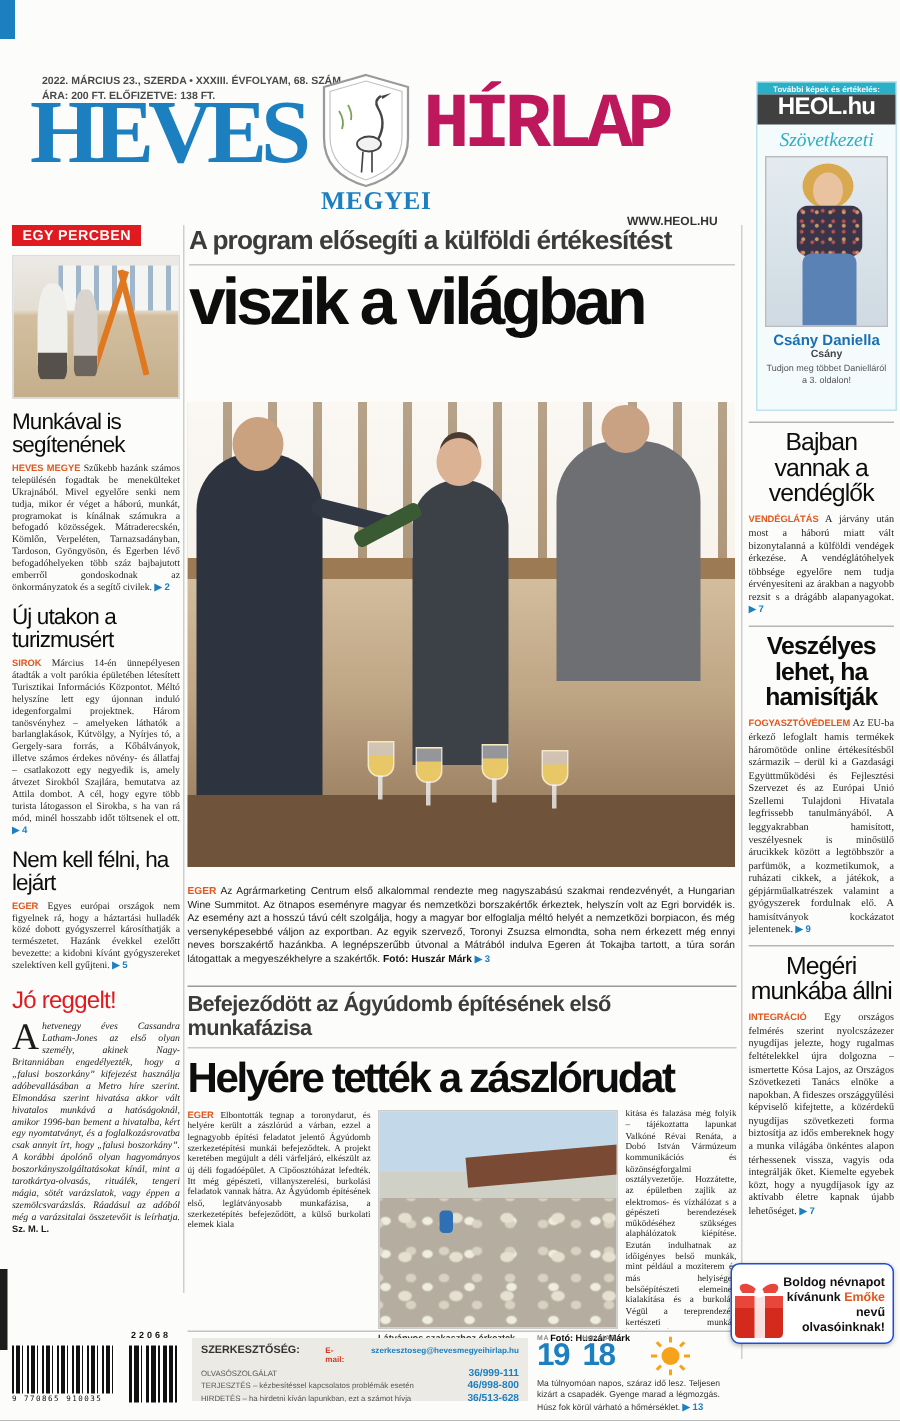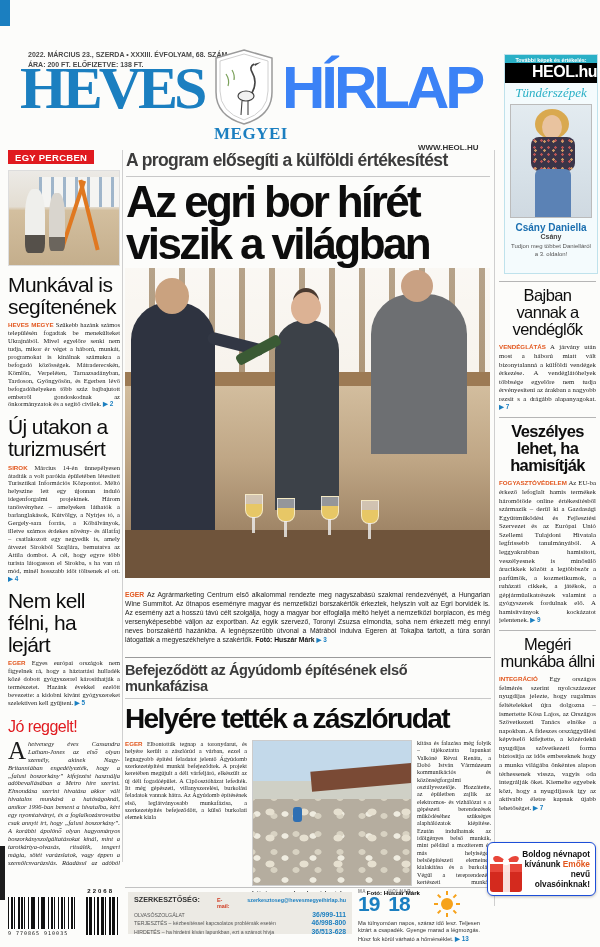--- a/index.html
+++ b/index.html
@@ -8,30 +8,30 @@
   
   .corner-mark{position:absolute;left:0;top:0;width:10px;height:26px;background:#1b7fc0;}
   .fold-mark{position:absolute;left:0;top:846px;width:5px;height:54px;background:#1c1c1c;}
   .vdiv1{position:absolute;left:122px;top:150px;height:712px;border-left:1px solid #cfcfcf;}
   .vdiv2{position:absolute;left:494px;top:150px;height:756px;border-left:1px solid #cfcfcf;}
   .frule{position:absolute;left:125px;top:887px;width:471px;border-top:1px solid #c2c2c2;}
   
   .dateline{position:absolute;left:28px;top:50px;font-size:7px;font-weight:bold;color:#4a4a4a;line-height:1.4;}
   .logo-heves{position:absolute;left:20px;top:58px;font-family:"Liberation Serif",serif;font-weight:bold;
               font-size:60px;letter-spacing:-4px;color:#1b7fc0;line-height:1;}
-  .logo-hirlap{position:absolute;left:282px;top:58px;font-family:Liberation Sans, sans-serif;font-weight:bold;
-              font-size:60px;letter-spacing:-4px;color:#3b82f6;line-height:1;}
+  .logo-hirlap{position:absolute;left:282px;top:58px;font-family:Liberation Mono, monospace;font-weight:bold;
+              font-size:52px;letter-spacing:-4px;color:#be185d;line-height:1;}
   .logo-megyei{position:absolute;left:214px;top:124px;font-family:"Liberation Serif",serif;font-weight:bold;
               font-size:17px;letter-spacing:0.5px;color:#1b7fc0;}
   .crest{position:absolute;left:212px;top:48px;width:64px;height:78px;}
   .website{position:absolute;left:418px;top:143px;font-size:8px;font-weight:bold;color:#333;}
   
   .promo{position:absolute;left:504px;top:54px;width:92px;height:218px;border:1px solid #bfe2ec;background:#f4fbfd;}
   .promo-top{background:#2ab0c6;color:#fff;font-size:5.4px;font-weight:bold;text-align:center;padding:2px 1px 0;}
-  .promo-brand{background:#000000;color:#fff;font-size:16px;font-weight:bold;text-align:right;padding:0 0 2px;letter-spacing:-0.5px;}
+  .promo-brand{background:#404040;color:#fff;font-size:16px;font-weight:bold;text-align:center;padding:0 0 2px;letter-spacing:-0.5px;}
   .promo-script{color:#2ab0c6;font-family:"Liberation Serif",serif;font-style:italic;font-size:13px;text-align:center;padding:2px 0 3px;}
   .promo-photo{margin:0 5px;height:112px;border:1px solid #bbb;position:relative;overflow:hidden;
                background:linear-gradient(180deg,#e3ebf0 0%,#d7e1e8 60%,#cfd9e1 100%);}
   .pp-hair{position:absolute;left:24px;top:4px;width:34px;height:30px;border-radius:50%;background:#d9a94f;}
   .pp-face{position:absolute;left:31px;top:10px;width:20px;height:24px;border-radius:50%;background:#e9c39f;}
   .pp-top{position:absolute;left:20px;top:32px;width:44px;height:34px;border-radius:8px;background:#3a3448;
           background-image:radial-gradient(#c96 1px,transparent 1.5px),radial-gradient(#b55 1px,transparent 1.5px);
           background-size:9px 9px,7px 7px;}
   .pp-jeans{position:absolute;left:24px;top:64px;width:36px;height:48px;border-radius:6px 6px 0 0;background:#5b82b5;}
   .promo-name{color:#1b6fb0;font-weight:bold;font-size:10px;text-align:center;margin-top:4px;}
@@ -41,21 +41,21 @@
   .leftcol{position:absolute;left:8px;top:147px;width:112px;height:720px;overflow:hidden;}
   .badge{display:inline-block;background:#e01a1f;color:#fff;font-weight:bold;font-size:9.5px;padding:2px 7px 1px;letter-spacing:0.3px;}
   .lphoto{height:94px;margin:5px 0 4px;position:relative;overflow:hidden;border:1px solid #ddd;
           background:linear-gradient(180deg,#eceae6 0%,#e3ddd2 38%,#d3bf9f 42%,#c4ae8c 100%);}
   .lp-bld{position:absolute;left:30px;top:6px;width:82px;height:30px;background:#f4f4f2;
           background-image:repeating-linear-gradient(90deg,rgba(90,130,170,.55) 0 3px,transparent 3px 12px);}
   .lp-frame1{position:absolute;left:62px;top:8px;width:4px;height:72px;background:#e07820;transform:rotate(18deg);}
   .lp-frame2{position:absolute;left:78px;top:8px;width:4px;height:72px;background:#e07820;transform:rotate(-14deg);}
   .lp-fig1{position:absolute;left:16px;top:18px;width:20px;height:46px;border-radius:40% 40% 15% 15%;background:#efefec;border-bottom:18px solid #55504a;}
   .lp-fig2{position:absolute;left:40px;top:22px;width:16px;height:44px;border-radius:40% 40% 15% 15%;background:#d9d5ce;border-bottom:14px solid #6b655d;}
-  .lhead{font-size:21px;font-weight:400;line-height:1.03;letter-spacing:-0.6px;color:#0d0d0d;margin:8px 0 4px;}
+  .lhead{font-size:15px;font-weight:400;line-height:1.03;letter-spacing:-0.6px;color:#0d0d0d;margin:8px 0 4px;}
   .lbody{font-family:"Liberation Serif",serif;font-size:6.5px;line-height:1.22;text-align:justify;color:#1c1c1c;margin:0;}
   .lead-label{color:#e2571e;font-weight:bold;font-family:"Liberation Sans",sans-serif;font-size:6.2px;}
   .pageref{color:#1b7fc0;font-weight:bold;font-family:"Liberation Sans",sans-serif;font-size:6.4px;white-space:nowrap;}
   .greet-title{color:#e01a1f;font-size:16px;font-weight:400;letter-spacing:-0.5px;margin:11px 0 4px;}
   .greet-body{font-family:"Liberation Serif",serif;font-style:italic;font-size:6.5px;line-height:1.22;text-align:justify;color:#1c1c1c;margin:0;}
   .dropcap{float:left;font-size:25px;line-height:20px;padding:1px 2px 0 0;font-style:normal;font-family:"Liberation Serif",serif;}
   .greet-sign{font-family:"Liberation Sans",sans-serif;font-style:normal;font-weight:bold;font-size:6.2px;}
   
   .kicker{position:absolute;left:126px;top:150px;width:364px;font-size:17.5px;font-weight:bold;color:#3c3c3c;
           letter-spacing:-0.6px;border-bottom:1px solid #c8c8c8;padding-bottom:5px;}
@@ -160,21 +160,21 @@
     <path d="M30 53 l-1 14 M36 53 l0 14" stroke="#444" stroke-width="1.1"></path>
     <path d="M14 26 q4 6 2 12 M20 22 q3 5 2 10" stroke="#7aa05a" stroke-width="1.2" fill="none"></path>
   </svg>
   <div class="logo-megyei">MEGYEI</div>
   <div class="logo-hirlap">HÍRLAP</div>
   <div class="website">WWW.HEOL.HU</div>
 
   <div class="promo">
     <div class="promo-top">További képek és értékelés:</div>
     <div class="promo-brand">HEOL.hu</div>
-    <div class="promo-script">Tündérszépek</div>
+    <div class="promo-script">Szövetkezeti</div>
     <div class="promo-photo">
       <div class="pp-hair"></div>
       <div class="pp-face"></div>
       <div class="pp-top"></div>
       <div class="pp-jeans"></div>
     </div>
     <div class="promo-name">Csány Daniella</div>
     <div class="promo-town">Csány</div>
     <div class="promo-more">Tudjon meg többet Danielláról a 3. oldalon!</div>
   </div>
@@ -197,21 +197,20 @@
 
     <h3 class="lhead">Nem kell félni, ha lejárt</h3>
     <p class="lbody"><span class="lead-label">EGER</span> <span>Egyes európai országok nem figyelnek rá, hogy a háztartási hulladék közé dobott gyógyszerrel károsíthatják a természetet. Hazánk évekkel ezelőtt bevezette: a kidobni kívánt gyógyszereket szelektíven kell gyűjteni.</span> <span class="pageref">▶ 5</span></p>
 
     <h3 class="greet-title">Jó reggelt!</h3>
     <p class="greet-body"><span class="dropcap">A</span><span> hetvenegy éves Cassandra Latham-Jones az első olyan személy, akinek Nagy-Britanniában engedélyezték, hogy a „falusi boszorkány” kifejezést használja adóbevallásában a Metro híre szerint. Elmondása szerint hivatása akkor vált hivatalos munkává a hatóságoknál, amikor 1996-ban bement a hivatalba, kért egy nyomtatványt, és a foglalkozásrovatba csak annyit írt, hogy „falusi boszorkány”. A korábbi ápolónő olyan hagyományos boszorkányszolgáltatásokat kínál, mint a tarotkártya-olvasás, rituálék, tengeri mágia, sötét varázslatok, vagy éppen a szemölcsvarázslás. Ráadásul az adóból még a varázsitalai összetevőit is leírhatja. </span><span class="greet-sign">Sz. M. L.</span></p>
   </div>
 
   <div class="kicker">A program elősegíti a külföldi értékesítést</div>
   <div class="headline">
-    <div>Az egri bor hírét</div>
     <div>viszik a világban</div>
   </div>
   <div class="main-photo">
     <div class="mp-windows"></div>
     <div class="mp-beam"></div>
     <div class="mp-fig-right"></div>
     <div class="mp-head-right"></div>
     <div class="mp-fig-mid"></div>
     <div class="mp-head-mid"></div>
     <div class="mp-fig-left"></div>

